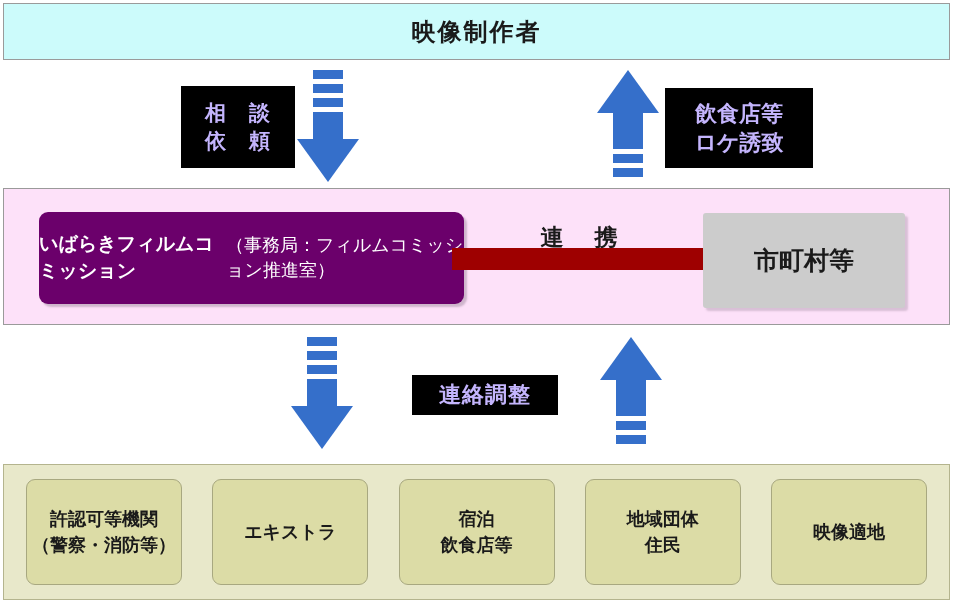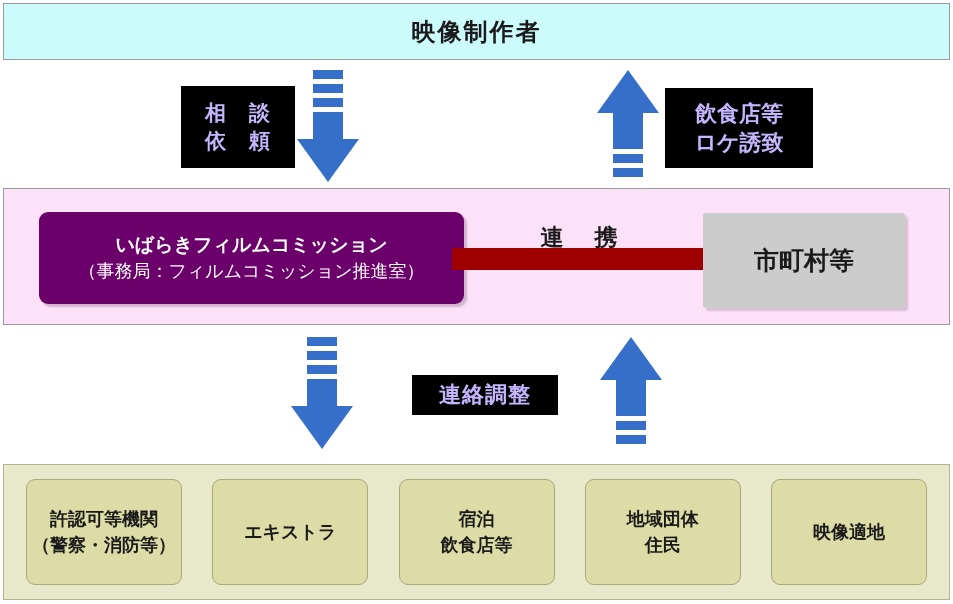--- a/index.html
+++ b/index.html
@@ -138,21 +138,20 @@
     position: absolute;
     left: 35px;
     top: 23px;
     width: 425px;
     height: 92px;
     box-sizing: border-box;
     background: #6b006b;
     border-radius: 9px;
     color: #ffffff;
     display: flex;
-    flex-direction: column;
     align-items: center;
     justify-content: center;
     line-height: 1.4;
     box-shadow: 3px 3px 2px rgba(120,100,120,0.35);
   }
   #fc-box .fc-name { font-size: 19px; font-weight: bold; }
   #fc-box .fc-office { font-size: 18px; font-weight: normal; }
 
   #link-bar {
     position: absolute;

